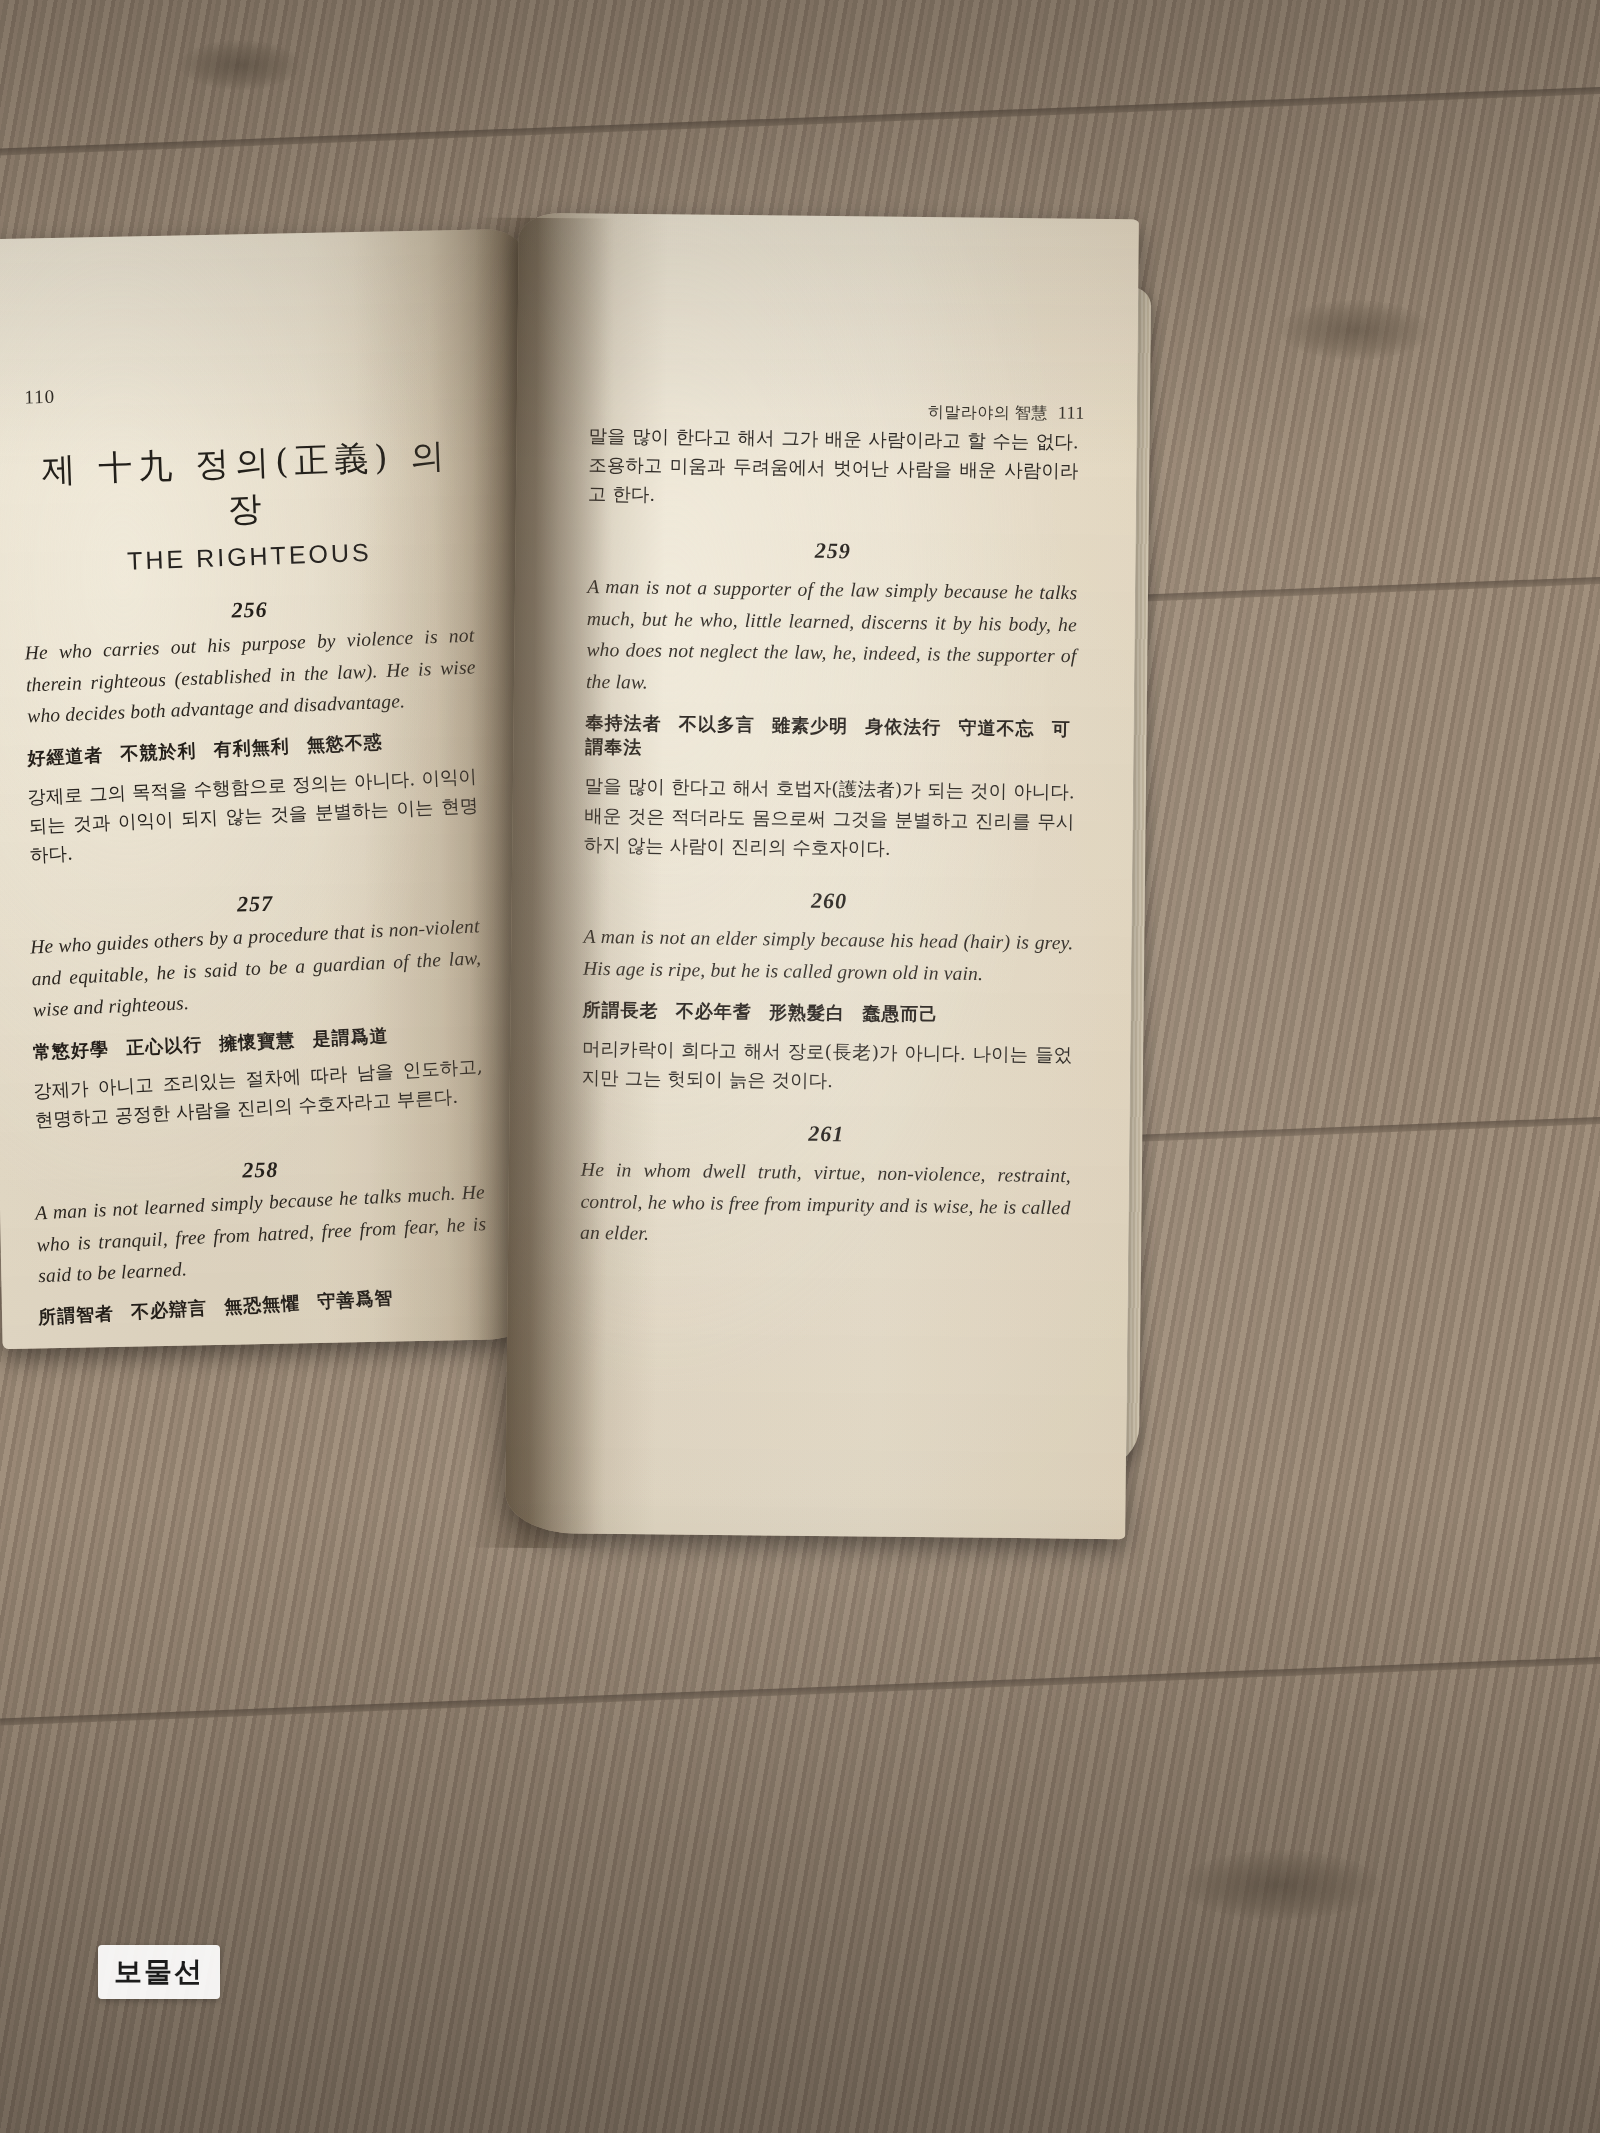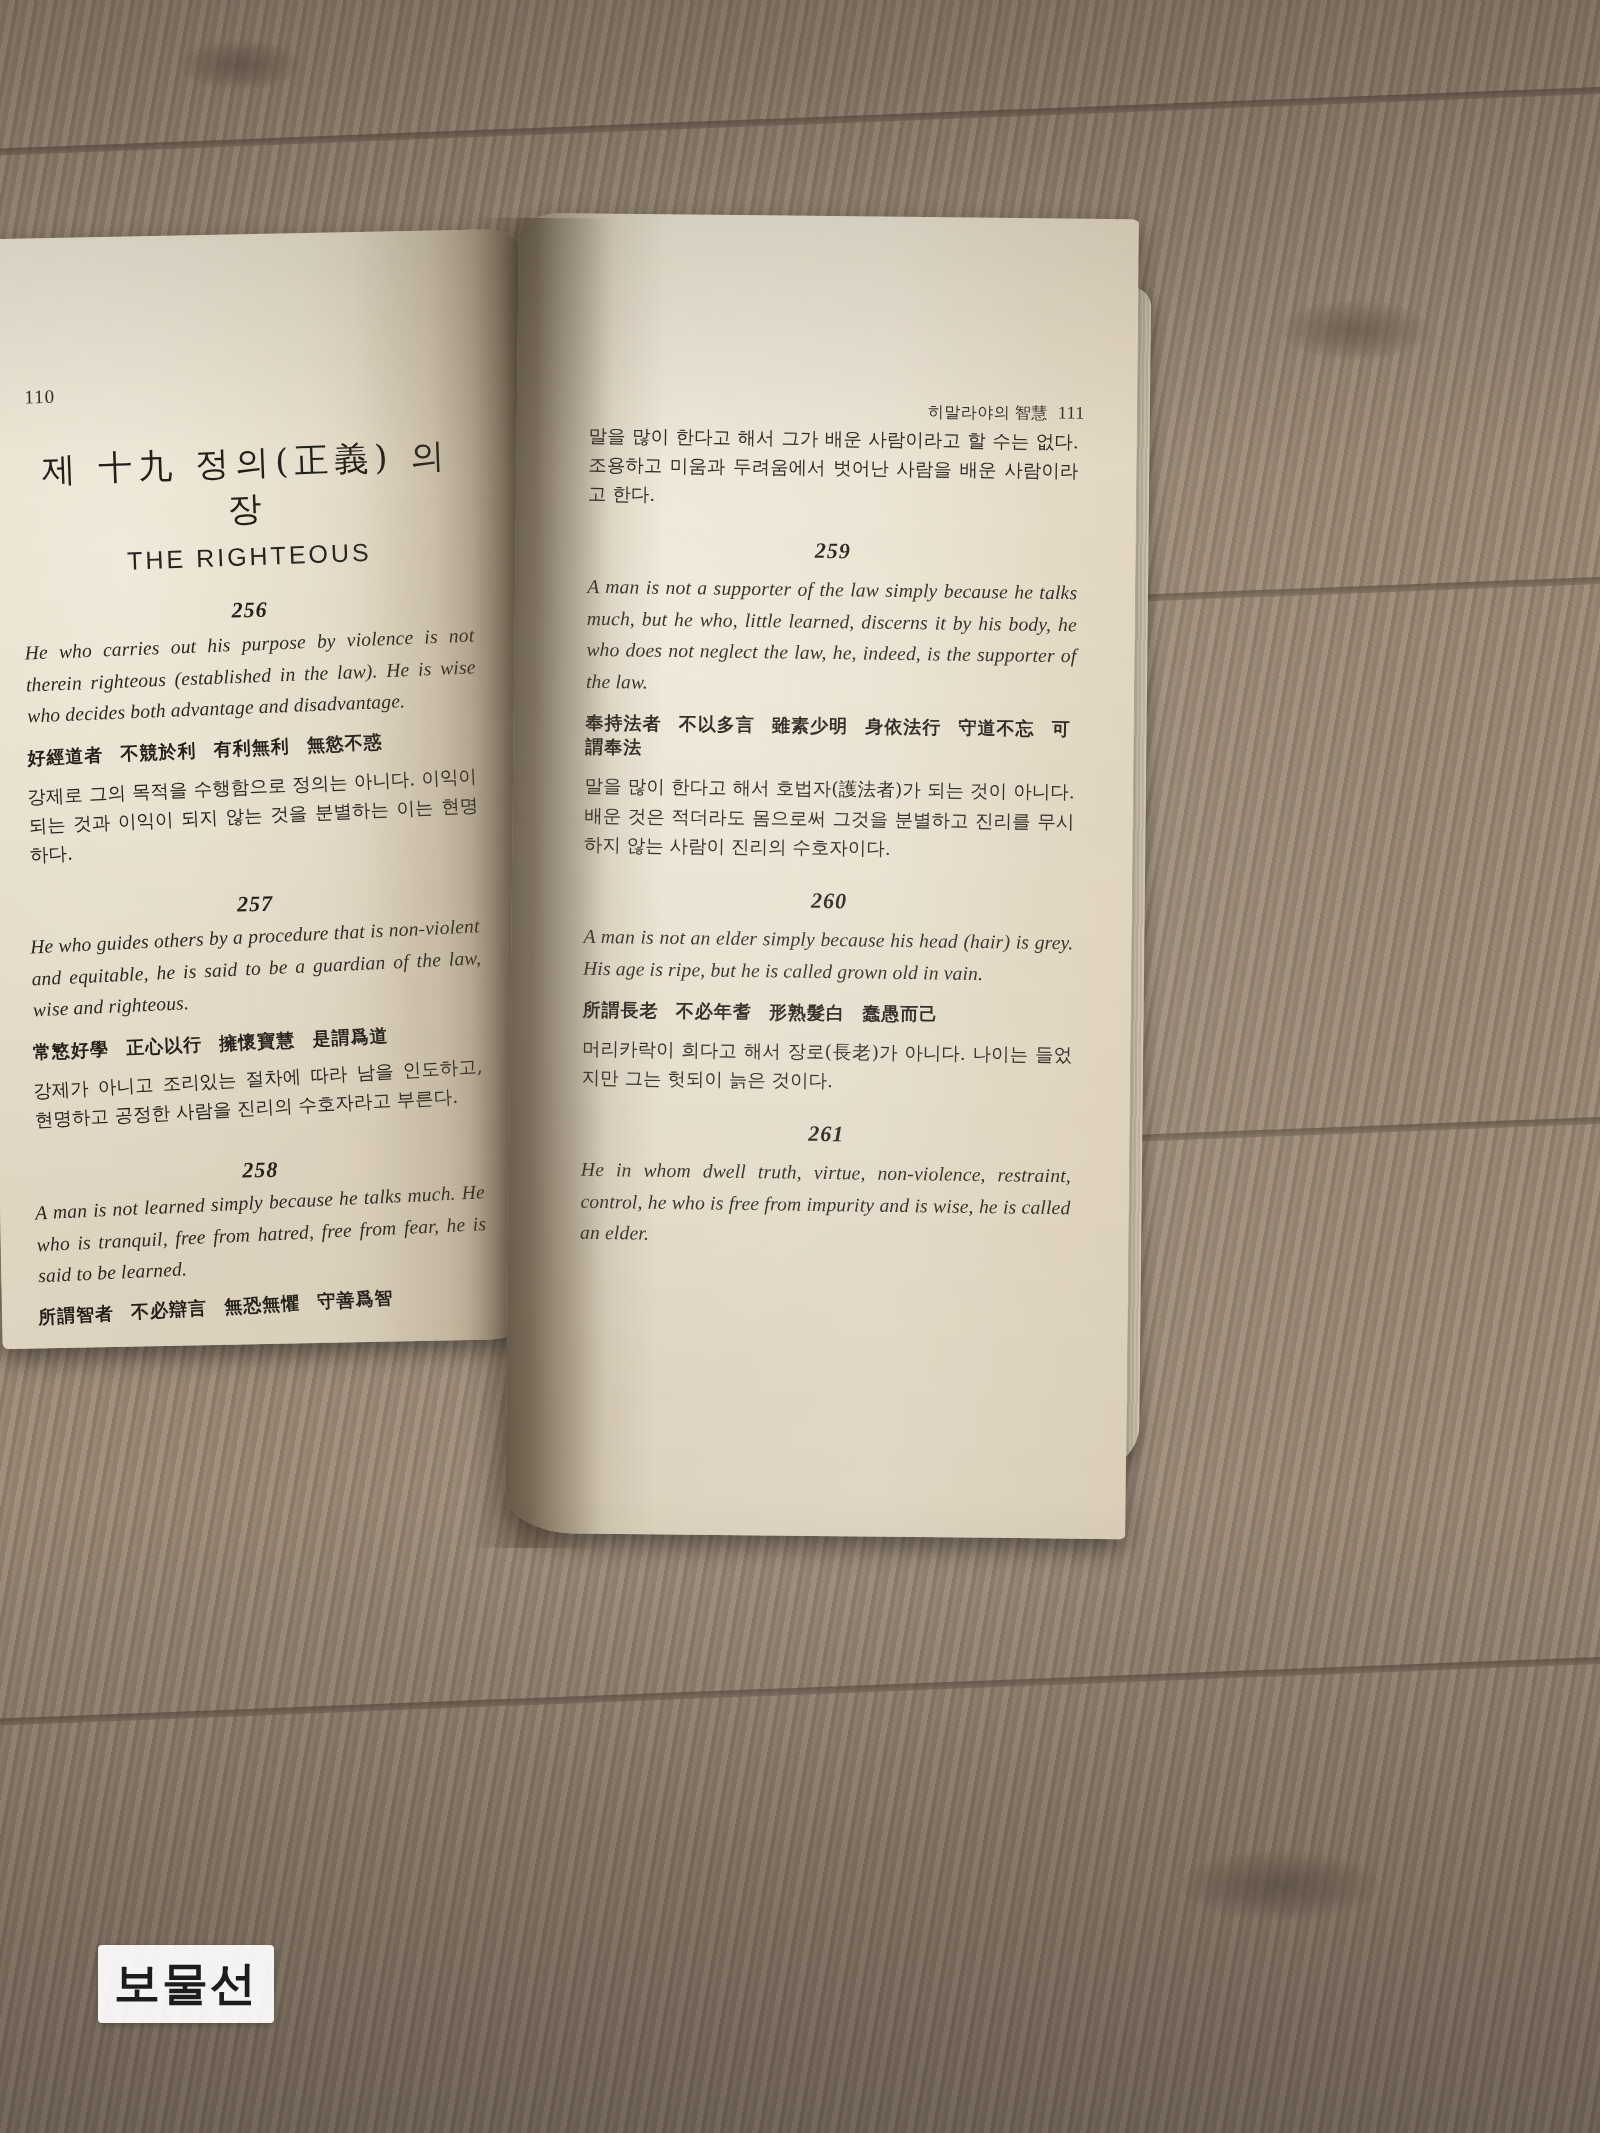--- a/index.html
+++ b/index.html
@@ -237,21 +237,21 @@
   
   .watermark {
     position: absolute;
     left: 98px;
     top: 1945px;
     padding: 8px 16px;
     background: rgba(255,255,255,.92);
     border-radius: 4px;
     font-family: "DejaVu Sans", sans-serif;
     font-weight: bold;
-    font-size: 46px;
+    font-size: 28px;
     letter-spacing: 2px;
     color: #1c1c1c;
     box-shadow: 0 2px 6px rgba(0,0,0,.25);
   }
 </style>
 </head>
 <body>
 
 <div class="scene">
 

